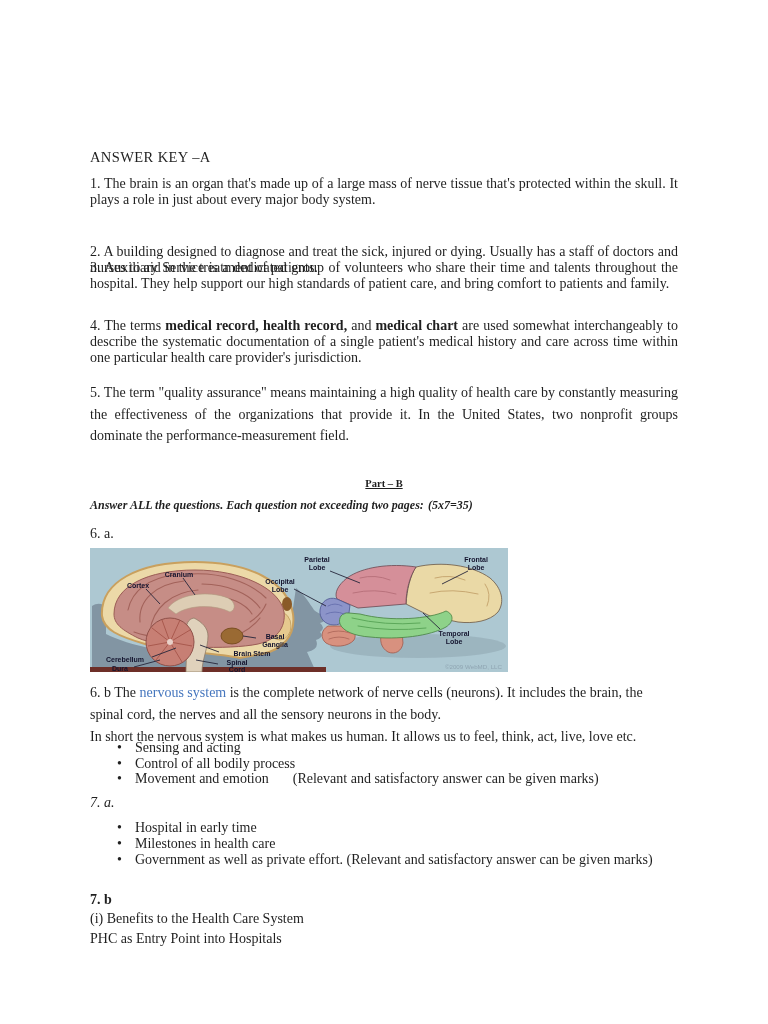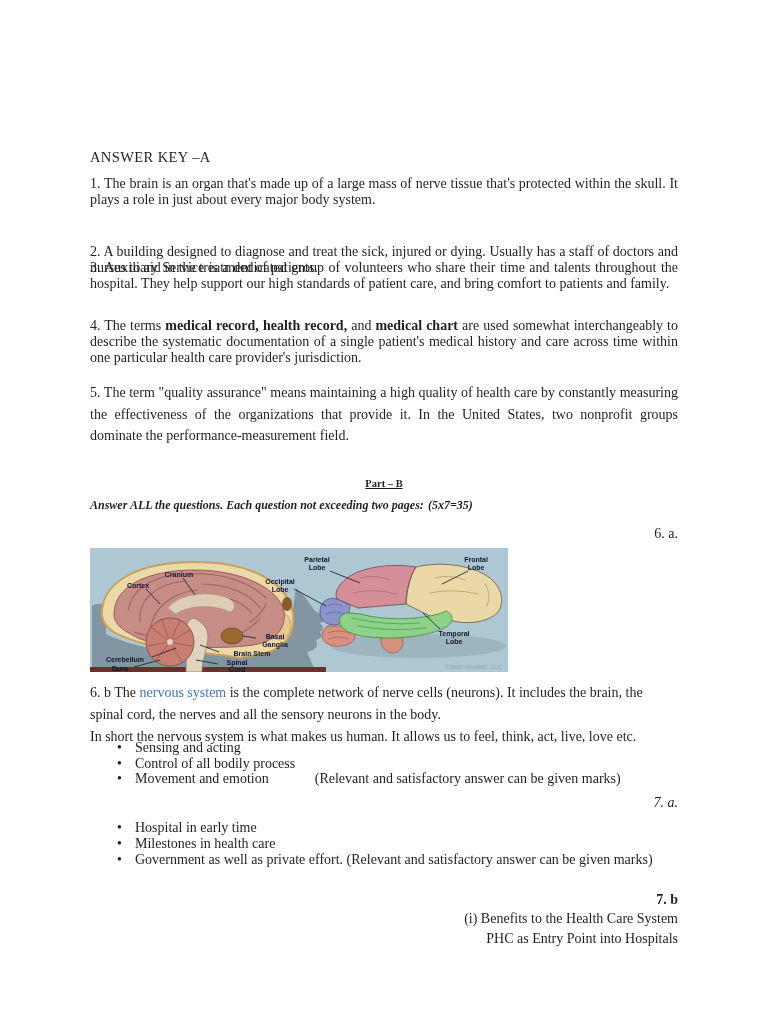--- a/index.html
+++ b/index.html
@@ -12,29 +12,29 @@
     overflow:hidden;
   }
   .blk{position:absolute;left:90px;width:588px;font-size:14px;line-height:16px;text-align:justify;}
   .title{font-size:14.5px;letter-spacing:.4px;text-align:left;}
   .loose{line-height:21.5px;}
   .center{left:0;width:768px;text-align:center;}
   .small-bold{font-size:12px;font-weight:bold;line-height:13px;text-align:left;font-style:italic;}
   .part-heading{font-size:10.5px;font-weight:bold;text-decoration:underline;}
   .marks{position:absolute;left:338px;top:0;}
   .instr-wrap{position:relative;}
-  .label{text-align:right;}
+  .label{text-align:left;}
   .bold{font-weight:bold;}
   a.doclink{color:#4576be;text-decoration:none;cursor:pointer;}
   .tight{line-height:22px;}
   ul.doc-list{margin:0;padding:0 0 0 27px;list-style:none;text-align:left;}
   ul.doc-list li{position:relative;padding-left:18px;line-height:15.5px;}
   ul.doc-list li::before{content:"\2022";position:absolute;left:0;top:0;}
   ul.justify-list li{text-align:justify;line-height:16px;}
-  .note-gap{margin-left:46px;}
+  .note-gap{margin-left:24px;}
   .figure{position:absolute;left:90px;top:548px;width:418px;height:124px;}
   .figure svg{display:block;}
   svg text.lbl{font-family:"Liberation Sans", sans-serif;font-weight:bold;font-size:7px;fill:#14142e;}
   svg text.wm{font-family:"Liberation Sans", sans-serif;font-size:6.2px;fill:#8fa5b2;}
   svg .ptr{stroke:#26263a;stroke-width:0.9;fill:none;}
 </style>
 </head>
 <body>
 
 <div class="page">

